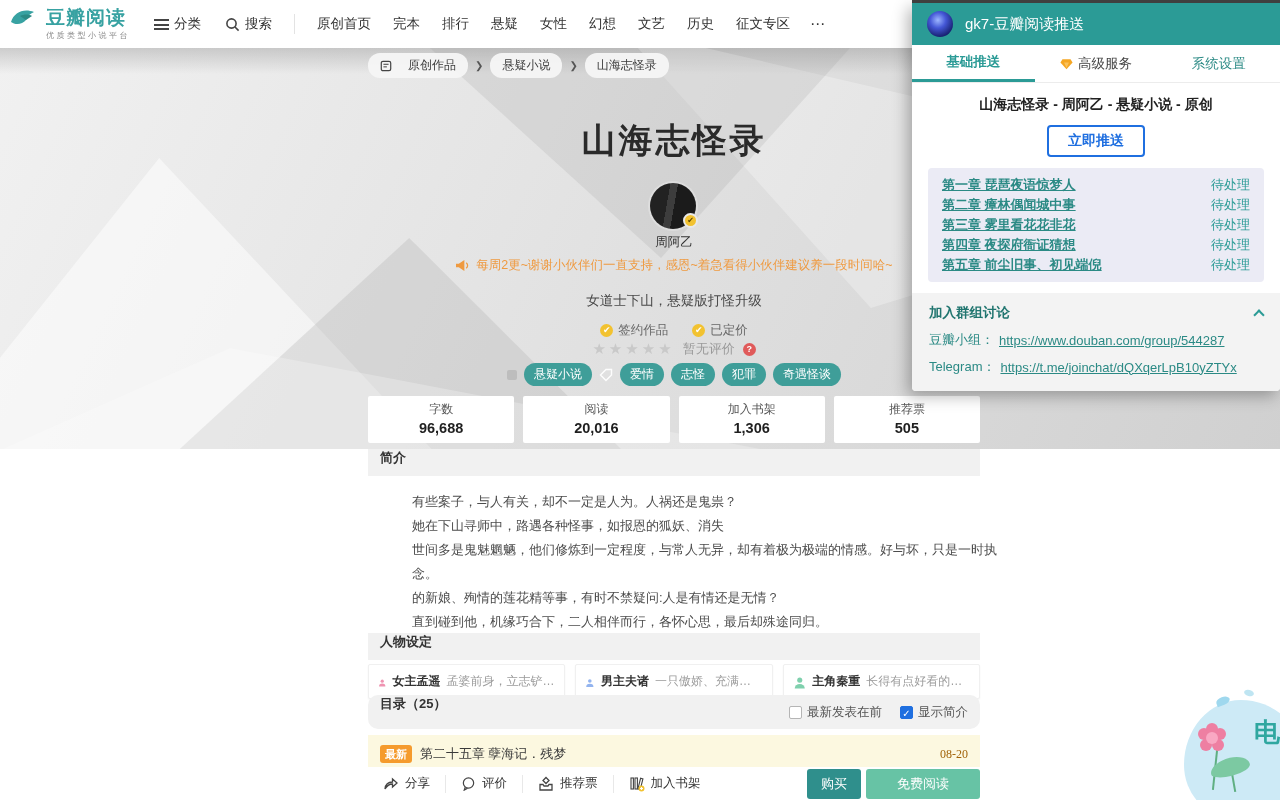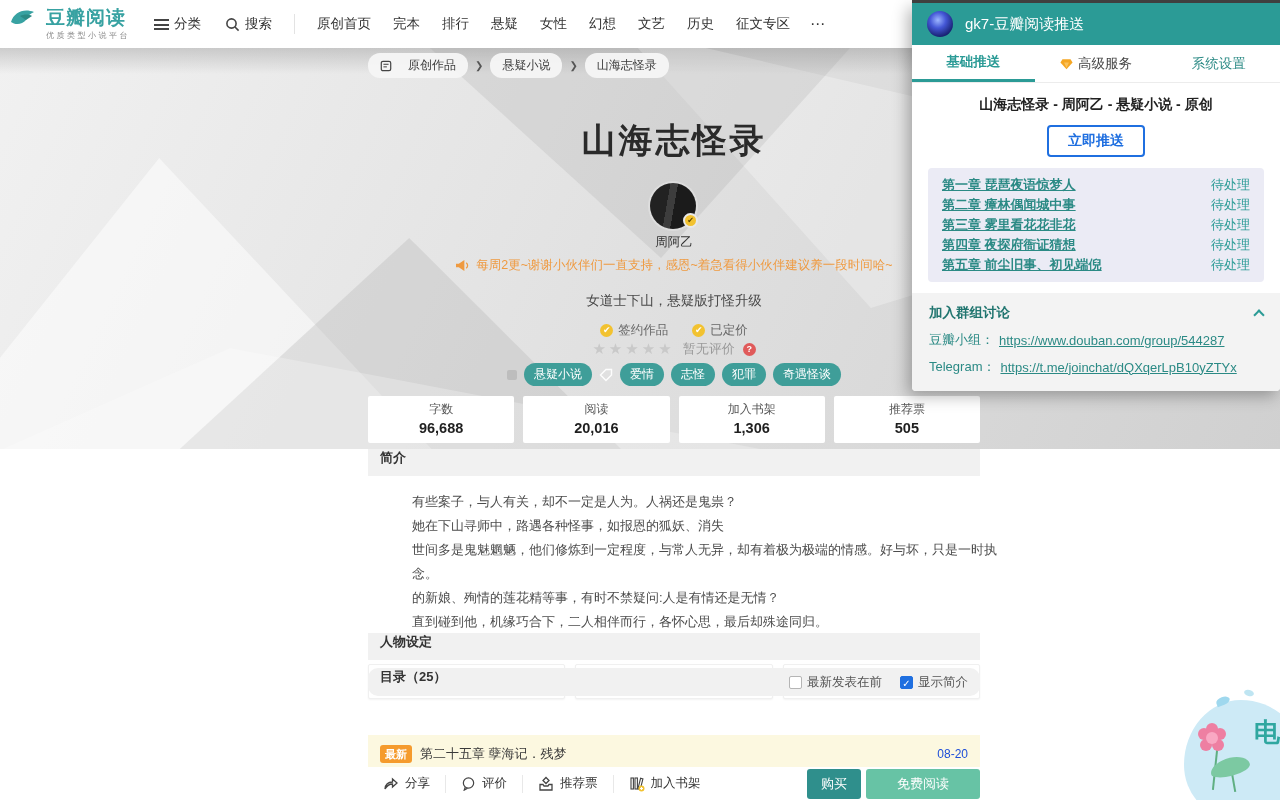--- a/index.html
+++ b/index.html
@@ -80,41 +80,41 @@
   .stats { position:absolute; top:396px; left:368px; width:612px; display:flex; gap:9px; z-index:2;justify-content:center; }
   .stat { flex:1; background:#fff; border-radius:2px; text-align:center; padding:5px 0 7px; }
   .stat-label { font-size:12px; color:#555; }
   .stat-value { font-size:14.5px; font-weight:bold; color:#1f1f1f; margin-top:2px; }
 
   
   .band { position:absolute; left:368px; width:612px; height:27px; background:#f1f1f1;
     display:flex; padding:0 12px; font-size:13px; font-weight:bold; color:#333; z-index:2; }
   .band-intro { top:449px; }
   .band-chars { top:633px; }
-  .band-catalog { top:668px; height:28px; justify-content:space-between;border-radius:10px; }
+  .band-catalog { top:695px; height:34px; justify-content:space-between;border-radius:10px; }
 
   .intro-text { position:absolute; top:490px; left:380px; width:592px; font-size:13px; color:#4c4c4c; z-index:2;margin-left:32px; }
   .intro-text p { line-height:24px; }
 
   .char-cards { position:absolute; top:664px; left:368px; width:612px; display:flex; gap:10px; z-index:2; }
   .char-card { flex:1; background:#fff; border:1px solid #f0f0f0; box-shadow:0 1px 2px rgba(0,0,0,.05);
     border-radius:2px; padding:8px 9px; display:flex; align-items:flex-end; gap:6px; font-size:12px; white-space:nowrap; overflow:hidden; }
   .char-name { font-weight:bold; color:#333; }
   .char-desc { color:#9b9b9b; overflow:hidden; text-overflow:ellipsis; }
 
   .catalog-opts { display:flex; gap:18px; font-weight:normal; font-size:12.5px; color:#555; align-items:center; }
   .opt { display:flex; align-items:center; gap:5px; cursor:pointer; }
   .cbx { width:13px; height:13px; border:1px solid #b5b5b5; border-radius:2px; background:#fff; }
   .cbx.checked { background:#1f6fe0; border-color:#1f6fe0; color:#fff; font-size:10px; line-height:13px; text-align:center; }
   .cbx.checked::before { content:"✓"; }
 
   .latest-row { position:absolute; top:735px; left:368px; width:612px; height:38px; background:#fcf8e0;
-    display:flex; align-items:center; gap:8px; padding:0 12px; font-size:13px; color:#3a3a3a; z-index:2; cursor:pointer; }
+    display:flex; align-items:center; gap:8px; padding:0 12px; font-size:13px; color:#3a3a3a; z-index:2; cursor:pointer;font-family:Liberation Serif, serif; }
   .badge-new { background:#f59b2e; color:#fff; font-size:11px; padding:1.5px 5px; border-radius:3px; font-weight:bold; }
-  .latest-date { margin-left:auto; color:#1d4ed8; font-size:12px; }
+  .latest-date { margin-left:auto; color:#a16207; font-size:12px; }
 
   
   .footer { position:absolute; top:767px; left:0; width:1280px; height:33px; background:#fff; z-index:2; }
   .footer-inner { position:absolute; left:368px; width:612px; height:33px; display:flex; align-items:center; }
   .action { display:flex; align-items:center; gap:6px; font-size:12.5px; color:#333; padding:0 15px; height:18px; cursor:pointer; }
   .action.divided { border-right:1px solid #e8e8e8; }
   .btn-buy { margin-left:auto; background:#2f8f8c; color:#fff; font-size:13px; padding:6px 14px; border-radius:3px;
     border:none; cursor:pointer; }
   .btn-read { background:#67c3a5; color:#fff; font-size:13px; padding:6px 31px; border-radius:3px;
     border:none; margin-left:5px; cursor:pointer; }

